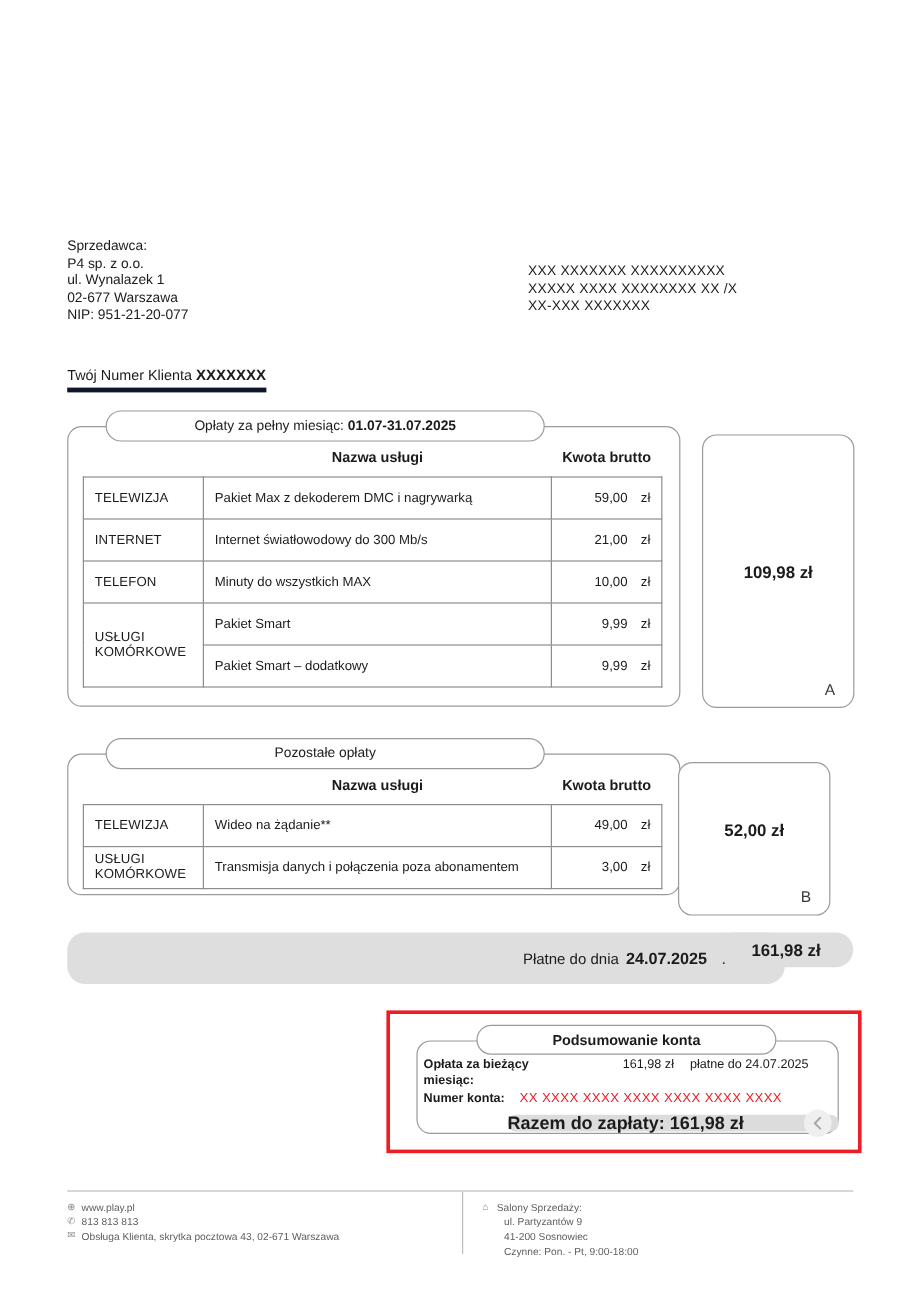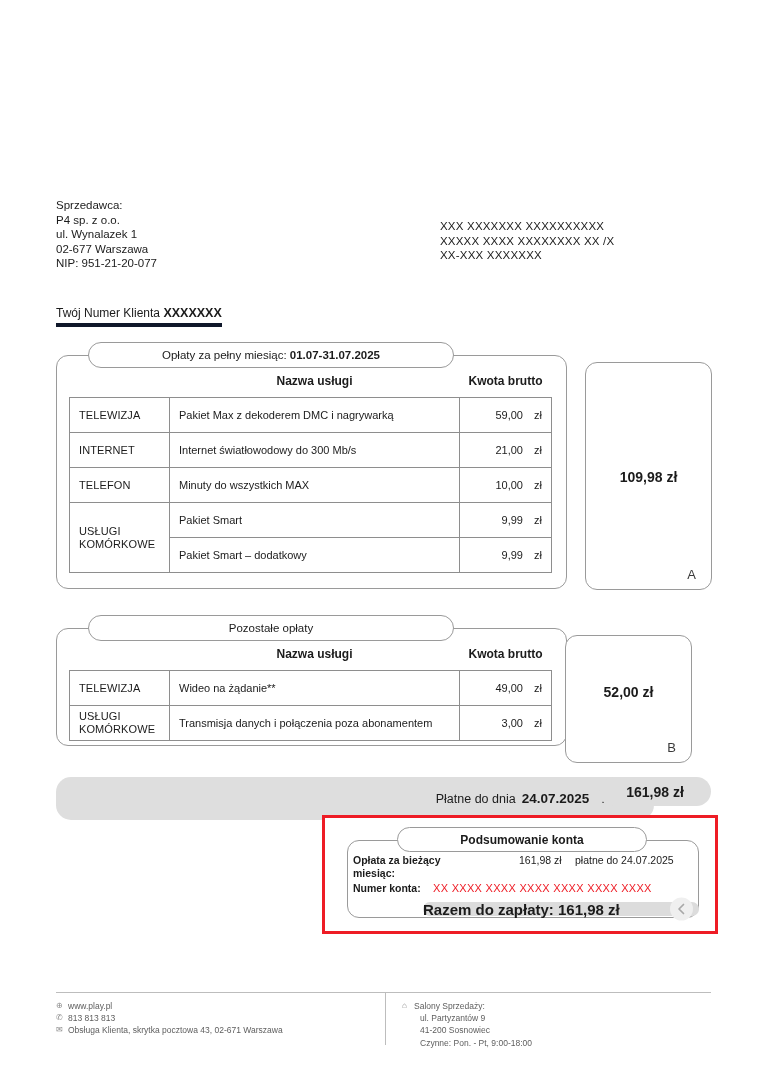--- a/index.html
+++ b/index.html
@@ -132,21 +132,21 @@
   #payable-total-pill {
     position: absolute; left: 599px; top: 777px;
     width: 112px; height: 29px;
     background: #dedede; border-radius: 15px;
     display: flex; align-items: center; justify-content: center;
     font-size: 14px; font-weight: bold; white-space: nowrap;
   }
 
   
   #account-summary-outer {
-    position: absolute; left: 322px; top: 815px;
+    position: absolute; left: 322px; top: 842px;
     width: 396px; height: 119px;
     border: 3px solid #ee1c25;
     background: #ffffff;
   }
   #account-summary-frame {
     position: absolute; left: 22px; top: 22px;
     width: 352px; height: 78px;
     border: 1px solid #9a9a9a; border-radius: 12px;
     background: #fff;
   }

